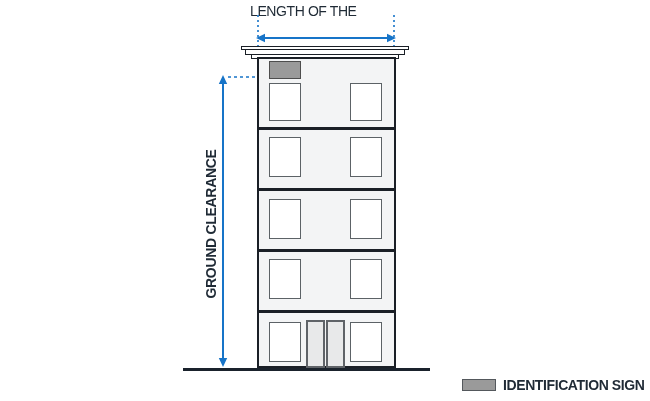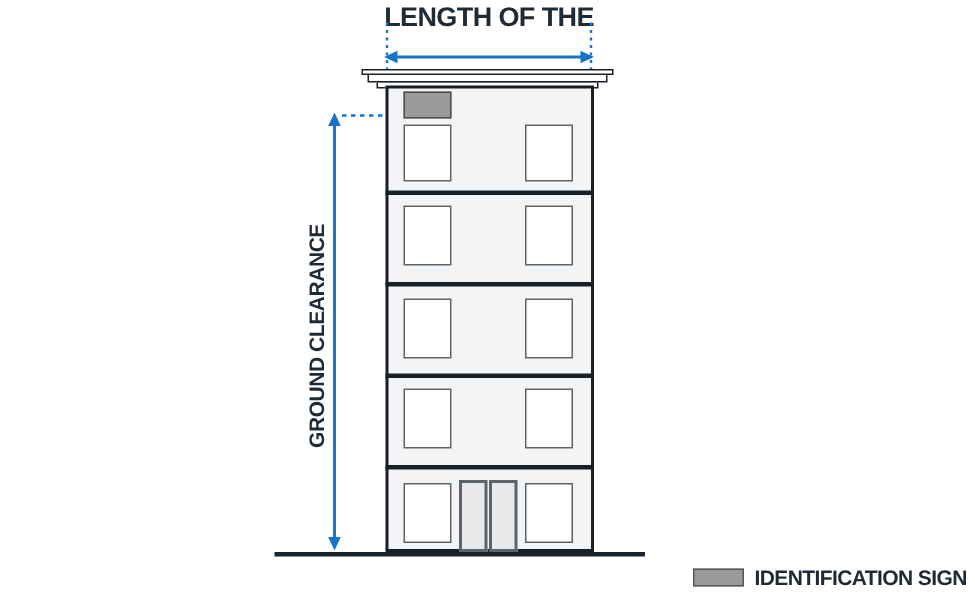--- a/index.html
+++ b/index.html
@@ -2,22 +2,22 @@
 <html><head>
 <meta charset="utf-8">
 <style>
   html,body{margin:0;padding:0;background:#fff;}
   .canvas{
     position:relative;width:650px;height:401px;background:#ffffff;overflow:hidden;
     font-family:"Liberation Sans", sans-serif;color:#1F2A35;
   }
   
   .len-label{
-    position:absolute;left:250px;top:4px;width:152px;text-align:center;
-    font-size:18px;font-weight:700;line-height:14px;letter-spacing:-0.4px;color:#1F2A35;
+    position:absolute;left:250px;top:4px;width:152px;
+    font-size:14px;font-weight:400;line-height:14px;letter-spacing:-0.4px;color:#1F2A35;
   }
   
   svg.annotations{position:absolute;left:0;top:0;}
   .blue-solid{stroke:#1774C8;stroke-width:2;fill:none;}
   .blue-dot{stroke:#1774C8;stroke-width:1.6;fill:none;stroke-dasharray:2 3;}
   .blue-dash{stroke:#1774C8;stroke-width:1.6;fill:none;stroke-dasharray:3 3;}
   .blue-head{fill:#1774C8;stroke:none;}
   
   .slab{position:absolute;background:#ffffff;border:1.5px solid #1A1F26;box-sizing:border-box;}
   

